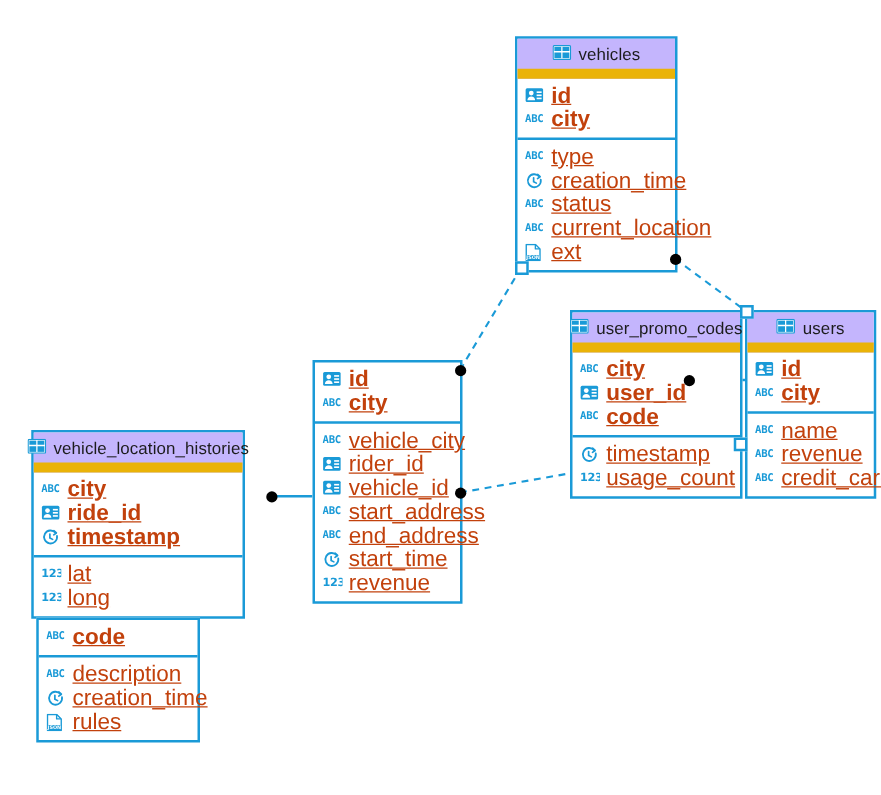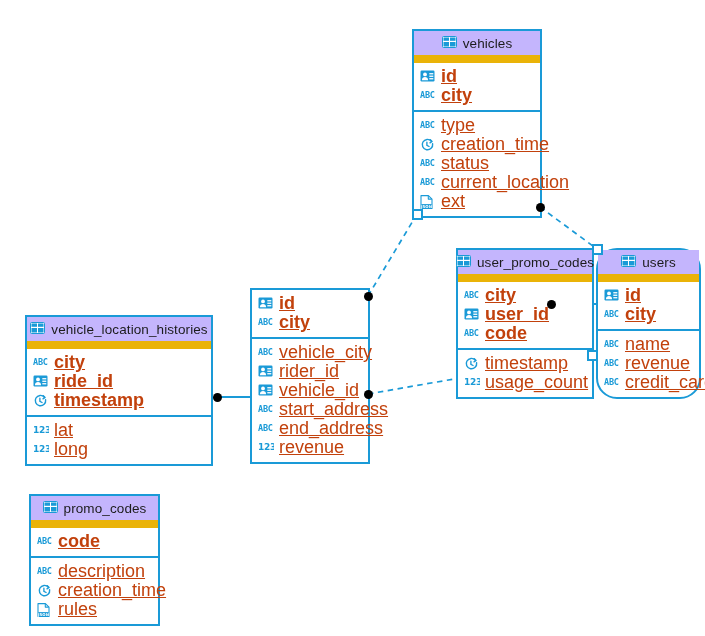--- a/index.html
+++ b/index.html
@@ -263,21 +263,21 @@
         <div class="field">
           <span class="ico">
             <svg width="16" height="11" viewBox="0 0 16 11">
               <text x="0" y="8.8" font-family="DejaVu Sans, sans-serif" font-size="9" font-weight="bold" fill="#1a9ad7" letter-spacing="-0.3">123</text>
             </svg>
           </span>
           <span class="fname">usage_count</span>
         </div>
       </div>
     </div>
-    <div class="table-box" style="left: 596px; top: 248px; width: 105px; border-radius: 21px;">
+    <div class="table-box" style="left: 596px; top: 248px; width: 105px;">
       <div class="tbl-header">
         <span class="ico">
           <svg width="15" height="12" viewBox="0 0 15 12">
             <rect x="0.5" y="0.5" width="14" height="11" rx="1" fill="#ffffff" stroke="#1a9ad7"></rect>
             <rect x="1.5" y="1.5" width="5.5" height="3.3" fill="#1a9ad7"></rect>
             <rect x="8" y="1.5" width="5.5" height="3.3" fill="#1a9ad7"></rect>
             <rect x="1.5" y="6" width="5.5" height="4.5" fill="#1a9ad7"></rect>
             <rect x="8" y="6" width="5.5" height="4.5" fill="#1a9ad7"></rect>
           </svg>
         </span>
@@ -403,29 +403,39 @@
         <div class="field">
           <span class="ico">
             <svg width="16" height="11" viewBox="0 0 16 11">
               <text x="0" y="8.6" font-family="DejaVu Sans Mono, monospace" font-size="8.5" font-weight="bold" fill="#1a9ad7" letter-spacing="-0.2">ABC</text>
             </svg>
           </span>
           <span class="fname">end_address</span>
         </div>
         <div class="field">
           <span class="ico">
+            <svg width="14" height="14" viewBox="0 0 14 14">
+              <path d="M11.4 3.2a5.2 5.2 0 1 0 1.2 2.6" fill="none" stroke="#1a9ad7" stroke-width="1.45" stroke-linecap="round"></path>
+              <path d="M10.1 1.6 L12.1 3.4 L10.0 4.9" fill="none" stroke="#1a9ad7" stroke-width="1.35" stroke-linecap="round" stroke-linejoin="round"></path>
+              <path d="M6.9 4.2 V7.3 L9.1 8.5" fill="none" stroke="#1a9ad7" stroke-width="1.35" stroke-linecap="round"></path>
+            </svg>
+          </span>
+          <span class="fname">start_time</span>
+        </div>
+        <div class="field">
+          <span class="ico">
             <svg width="16" height="11" viewBox="0 0 16 11">
               <text x="0" y="8.8" font-family="DejaVu Sans, sans-serif" font-size="9" font-weight="bold" fill="#1a9ad7" letter-spacing="-0.3">123</text>
             </svg>
           </span>
           <span class="fname">revenue</span>
         </div>
       </div>
     </div>
-    <div class="table-box" style="left: 25px; top: 315px; width: 188px;">
+    <div class="table-box" style="left: 25px; top: 344px; width: 171px;">
       <div class="tbl-header">
         <span class="ico">
           <svg width="15" height="12" viewBox="0 0 15 12">
             <rect x="0.5" y="0.5" width="14" height="11" rx="1" fill="#ffffff" stroke="#1a9ad7"></rect>
             <rect x="1.5" y="1.5" width="5.5" height="3.3" fill="#1a9ad7"></rect>
             <rect x="8" y="1.5" width="5.5" height="3.3" fill="#1a9ad7"></rect>
             <rect x="1.5" y="6" width="5.5" height="4.5" fill="#1a9ad7"></rect>
             <rect x="8" y="6" width="5.5" height="4.5" fill="#1a9ad7"></rect>
           </svg>
         </span>
@@ -477,32 +487,20 @@
           <span class="ico">
             <svg width="16" height="11" viewBox="0 0 16 11">
               <text x="0" y="8.8" font-family="DejaVu Sans, sans-serif" font-size="9" font-weight="bold" fill="#1a9ad7" letter-spacing="-0.3">123</text>
             </svg>
           </span>
           <span class="fname">long</span>
         </div>
       </div>
     </div>
     <div class="table-box" style="left: 29px; top: 494px; width: 131px;">
-      <div class="tbl-header">
-        <span class="ico">
-          <svg width="15" height="12" viewBox="0 0 15 12">
-            <rect x="0.5" y="0.5" width="14" height="11" rx="1" fill="#ffffff" stroke="#1a9ad7"></rect>
-            <rect x="1.5" y="1.5" width="5.5" height="3.3" fill="#1a9ad7"></rect>
-            <rect x="8" y="1.5" width="5.5" height="3.3" fill="#1a9ad7"></rect>
-            <rect x="1.5" y="6" width="5.5" height="4.5" fill="#1a9ad7"></rect>
-            <rect x="8" y="6" width="5.5" height="4.5" fill="#1a9ad7"></rect>
-          </svg>
-        </span>
-        <span class="tbl-title">promo_codes</span>
-      </div>
       <div class="section pk">
         <div class="field">
           <span class="ico">
             <svg width="16" height="11" viewBox="0 0 16 11">
               <text x="0" y="8.6" font-family="DejaVu Sans Mono, monospace" font-size="8.5" font-weight="bold" fill="#1a9ad7" letter-spacing="-0.2">ABC</text>
             </svg>
           </span>
           <span class="fname">code</span>
         </div>
       </div>

